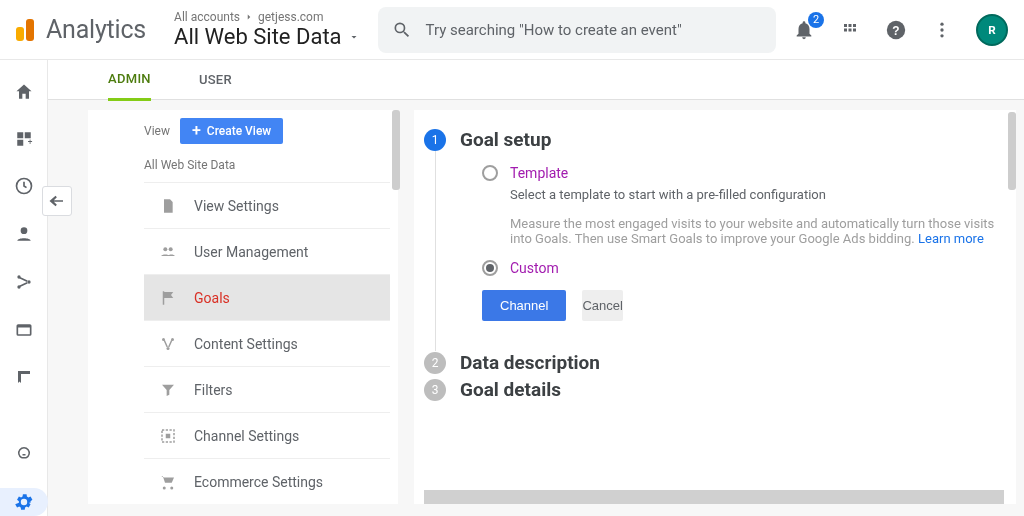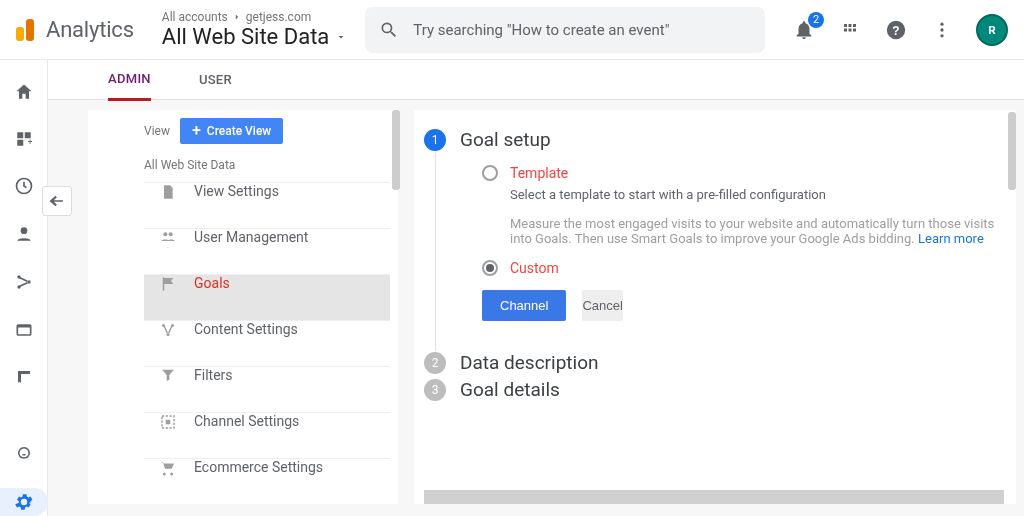--- a/index.html
+++ b/index.html
@@ -2,70 +2,70 @@
 <html><head>
 <meta charset="utf-8">
 <style>
   * { box-sizing: border-box; margin: 0; padding: 0; }
   html, body { width: 1024px; height: 516px; font-family: Roboto, Arial, sans-serif; overflow: hidden; background: #fff; color: #212121; }
   .topbar { height: 60px; display: flex; align-items: center; padding: 0 16px 0 8px; border-bottom: 1px solid #e8e8e8; }
   .logo-block { display: flex; align-items: center; gap: 12px; padding-left: 8px; }
   .ga-logo { display: flex; align-items: flex-end; gap: 2px; }
   .ga-bar1 { width: 8px; height: 14px; background: #f9ab00; border-radius: 3px; }
   .ga-bar2 { width: 8px; height: 22px; background: #e37400; border-radius: 3px; }
-  .logo-text { font-size: 22px; color: #5f6368; letter-spacing: -.2px; }
+  .logo-text { font-size: 25px; color: #5f6368; letter-spacing: -.2px; }
   .breadcrumb-col { margin-left: 28px; display: flex; flex-direction: column; }
   .breadcrumb { font-size: 12px; color: #757575; display: flex; align-items: center; gap: 4px; }
   .breadcrumb svg { width: 10px; height: 10px; }
   .view-selector { font-size: 22px; color: #212121; display: flex; align-items: center; gap: 6px; font-weight: 400; }
   .search { flex: 1; margin-left: 18px; margin-right: 16px; height: 46px; background: #f1f3f4; border-radius: 8px; display: flex; align-items: center; padding: 0 14px; color: #5f6368; gap: 14px; max-width: 400px; }
   .search span { font-size: 15px; }
   .top-icons { margin-left: auto; display: flex; align-items: center; gap: 22px; }
   .icon-btn { width: 24px; height: 24px; display: flex; align-items: center; justify-content: center; color: #5f6368; cursor: pointer; position: relative; }
   .badge { position: absolute; top: -6px; right: -8px; background: #1a73e8; color: #fff; font-size: 11px; width: 16px; height: 16px; border-radius: 50%; display: flex; align-items: center; justify-content: center; }
   .avatar { width: 32px; height: 32px; border-radius: 50%; background: #00897b; color: #fff; display: flex; align-items: center; justify-content: center; font-weight: 600; border: 2px solid #00695c;}
 
   .shell { display: flex; height: calc(516px - 60px); }
   .rail { width: 48px; border-right: 1px solid #e8e8e8; display: flex; flex-direction: column; align-items: center; padding-top: 22px; gap: 28px; color: #5f6368; background:#fff;}
   .rail .ricon { width: 22px; height: 22px; display:flex;align-items:center;justify-content:center; cursor:pointer;}
   .rail .spacer { flex: 1; }
   .rail .active { color: #1a73e8; background: #e8f0fe; width: 48px; height: 48px; display:flex; align-items:center; justify-content:center; border-top-right-radius:24px; border-bottom-right-radius:24px;}
 
   .admin-area { flex: 1; background: #f7f7f7; }
   .tabs { height: 40px; display: flex; align-items: center; gap: 48px; padding-left: 60px; background: #fff; border-bottom: 1px solid #e0e0e0;}
   .tab { font-size: 13px; font-weight: 500; color: #5f6368; letter-spacing: .3px; padding: 12px 0; cursor:pointer;}
-  .tab.active { color: #701a75; border-bottom: 3px solid #b91c1c; }
+  .tab.active { color: #4d7c0f; border-bottom: 3px solid #84cc16; }
 
   .cols { display: flex; padding-top: 10px; }
   .left-col { width: 310px; padding-left: 56px; padding-right: 8px; position: relative; background:#fff; margin-left:40px;}
   .view-header { display:flex; align-items:center; gap:10px; padding: 8px 0 10px; }
   .view-label { font-size:12px; color:#757575;}
   .create-view { background:#4285f4; color:#fff; font-size:12px; font-weight:500; padding:6px 12px; border-radius:2px; display:flex; align-items:center; gap:6px; cursor:pointer;}
   .create-view .plus{font-size:16px;line-height:0}
   .view-name { font-size:12px; color:#757575; padding: 4px 0 10px;}
-  .menu-item { display:flex; gap:16px; height:46px; padding-left:14px; font-size:14px; color:#5f6368; cursor:pointer; border-top:1px solid #eee;}
+  .menu-item { display:flex; align-items:center; gap:16px; height:46px; padding-left:14px; font-size:14px; color:#5f6368; cursor:pointer; border-top:1px solid #eee;}
   .menu-item.active { color:#d93025; background:#e5e5e5;}
   .menu-item.active .mi-icon { color:#9e9e9e;}
   .mi-icon { width:20px; color:#9e9e9e; display:flex; justify-content:center;}
   .back-btn { position:absolute; left:-46px; top:76px; width:30px; height:30px; border:1px solid #dadce0; border-radius:3px; display:flex; align-items:center; justify-content:center; color:#5f6368; cursor:pointer; background:#fff;}
   .lscroll { position:absolute; right:-2px; top:0; width:8px; height:80px; background:#cdcdcd; border-radius:3px;}
 
   .main-panel { flex:1; background:#fff; margin-left:16px; margin-right:8px; padding: 18px 0 0 10px; position:relative; overflow:hidden;}
   .step-row { display:flex; align-items:center; gap:14px;}
   .step-num { width:22px; height:22px; border-radius:50%; display:flex; align-items:center; justify-content:center; color:#fff; font-size:12px;}
   .sn-active { background:#1a73e8;}
   .sn-muted { background:#bdbdbd;}
-  .step-title { font-size:19px; color:#3c4043; font-weight:400;}
+  .step-title { font-size:19px; color:#3c4043; font-weight:700;}
   .step-line { border-left:1px solid #e0e0e0; margin-left:11px; padding-left:24px; padding-top:14px; padding-bottom:16px;}
   .opt { display:flex; flex-direction:column; gap:6px; margin-bottom:14px; padding-left:22px;}
   .opt-head { display:flex; align-items:center; gap:12px;}
   .radio { width:16px; height:16px; border:2px solid #9e9e9e; border-radius:50%; display:inline-flex; align-items:center; justify-content:center;}
   .radio.sel::after { content:''; width:8px; height:8px; background:#5f6368; border-radius:50%;}
   .radio.dis { opacity:.5;}
-  .opt-label { font-size:14px; color:#ef4444;}
+  .opt-label { font-size:14px; color:#a21caf;}
   .opt-label.dis { color:#bdbdbd;}
   .opt-sub { font-size:13px; color:#5f6368; padding-left:28px;}
   .opt-sub.dis { color:#9e9e9e;}
   .sg-note { font-size:12px; color:#9e9e9e;}
   .learn { color:#1a73e8; cursor:pointer;}
   .btn-row { display:flex; gap:16px; padding-left:22px; margin-top:12px; margin-bottom:14px;}
   .btn-primary { background:#3b78e7; color:#fff; font-size:13px; padding:8px 18px; border-radius:2px; cursor:pointer; border:none; font-weight:500;}
   .btn-secondary { background:#eee; color:#5f6368; font-size:13px; padding:8px 0; border-radius:2px; cursor:pointer; border:none;}
   .hbar { position:absolute; bottom:0; left:0; height:14px; background:#d0d0d0; width:580px; margin-left:10px;}
   .rscroll { position:absolute; right:0; top:2px; width:8px; height:78px; background:#cdcdcd; border-radius:3px;}

